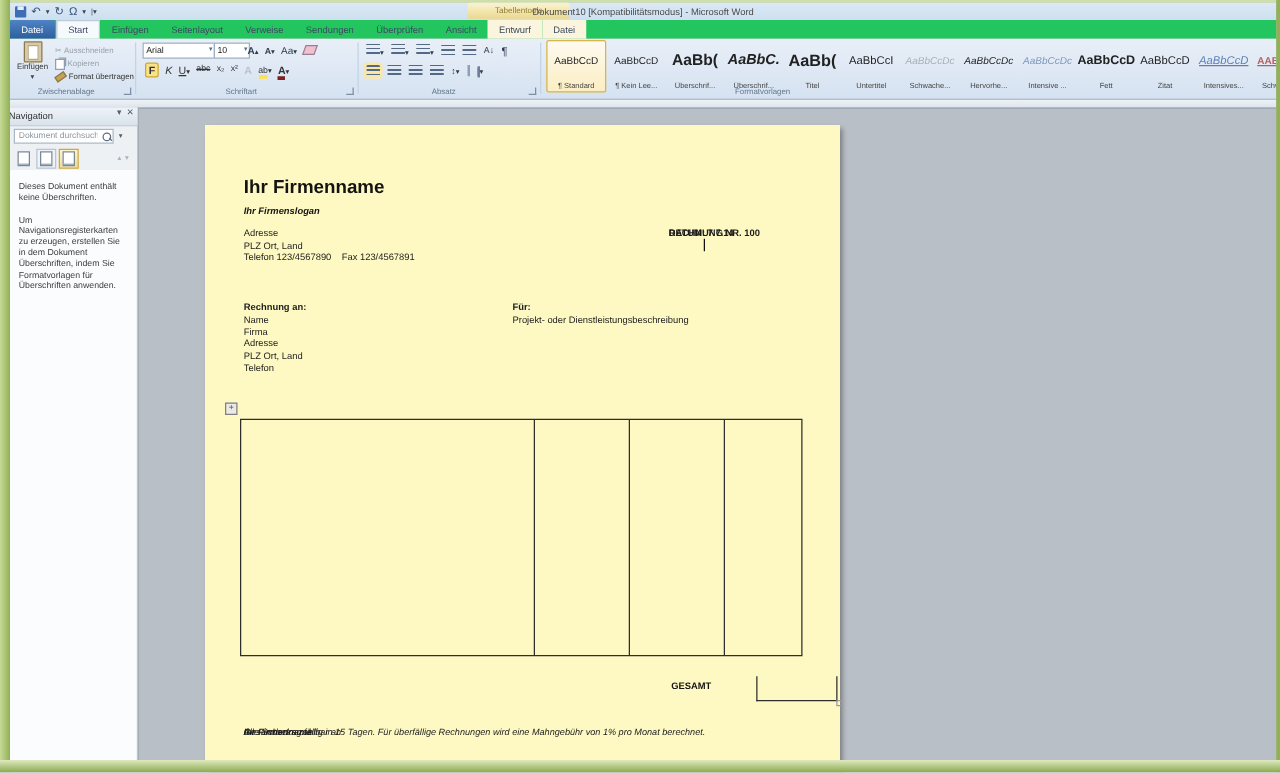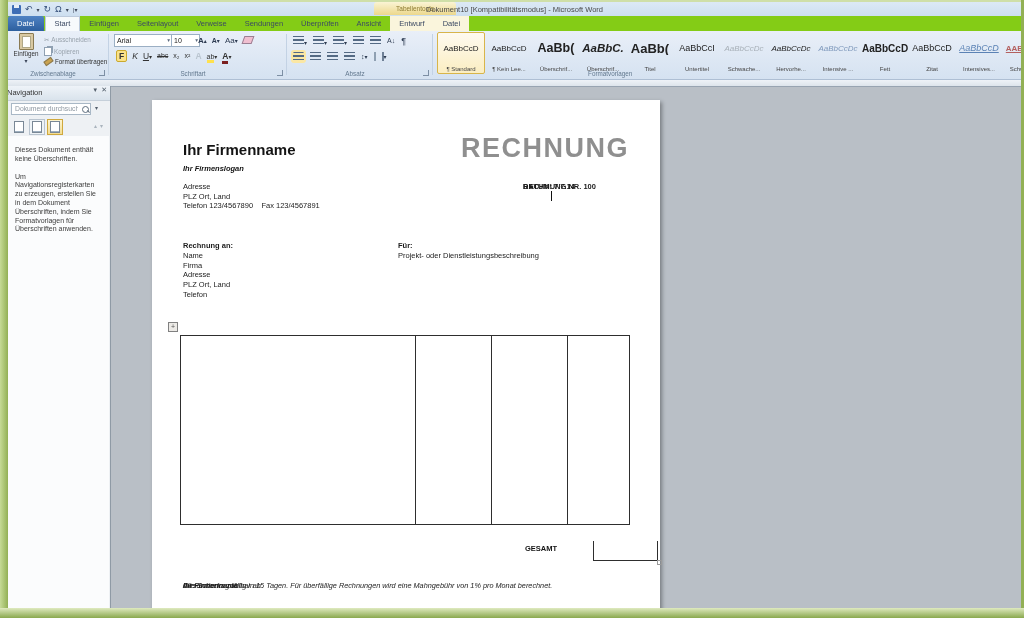--- a/index.html
+++ b/index.html
@@ -16,21 +16,21 @@
   .titlebar{position:absolute;left:8px;top:2px;right:3px;height:14px;background:linear-gradient(#dce9f5,#cddff0);}
   .qat{position:absolute;left:4px;top:1px;height:12px;display:flex;gap:4px;align-items:center;font-size:8px;color:#35507a;}
   .ic-save{width:9px;height:9px;background:#3d6db5;border-radius:1px;position:relative;}
   .ic-save::after{content:"";position:absolute;left:2px;top:0;width:5px;height:3px;background:#e8eef5;}
   .qat .glyph{font-size:9px;line-height:9px;}
   .caret-g{font-size:6px;color:#3c465a;}
   .title-text{position:absolute;left:0;right:0;top:3px;text-align:center;font-size:7.5px;color:#4a4a4a;}
   .ctx-head{position:absolute;left:366px;top:0;width:82px;height:13px;background:linear-gradient(#faf4d4,#ecd88d);border-radius:3px 3px 0 0;font-size:6.5px;color:#8e7c33;text-align:center;line-height:14px;overflow:hidden;}
 
   
-  .tabrow{position:absolute;left:8px;top:16px;right:3px;height:15px;background:#84cc16;display:flex;font-size:7.5px;color:#3c4a63;}
+  .tabrow{position:absolute;left:8px;top:16px;right:3px;height:15px;background:#22c55e;display:flex;font-size:7.5px;color:#3c4a63;}
   .tab{padding:0 9px;line-height:15px;white-space:nowrap;}
   .tab-file{background:linear-gradient(#4f83c4,#2d5f9e);color:#fff;border-radius:2px 2px 0 0;margin-right:1px;}
   .tab-active{background:#f7fafc;border:1px solid #bccadb;border-bottom:none;line-height:14px;}
   .tab-ctx{background:#faf5dc;}
 
   
   .ribbon{position:absolute;left:8px;top:31px;right:3px;height:48px;background:linear-gradient(#e9eff8,#d5e2f1);border-bottom:1px solid #aebfd4;}
   .ribbon-edge{position:absolute;left:8px;top:80px;right:3px;height:6px;background:linear-gradient(#eef2f7,#dde4eb);border-bottom:1px solid #98a4b1;}
   .grp{position:absolute;top:0;height:47px;}
   .grp-sep{position:absolute;top:3px;height:41px;width:1px;background:#c3d2e4;}
@@ -106,21 +106,21 @@
   .ntab{width:14px;height:14px;border:1px solid transparent;display:flex;align-items:center;justify-content:center;}
   .ntab-2{border-color:#b9c4cf;background:#eef3f7;}
   .ntab-3{border-color:#cfa83d;background:linear-gradient(#fdf4cf,#f3dd92);}
   .ic-sheet{width:8px;height:10px;background:#fff;border:1px solid #7a8896;box-shadow:inset 0 -2px 0 -1px #9fb0c0,inset 0 -4px 0 -3px #9fb0c0;}
   .nav-arrows{position:absolute;right:4px;top:36px;font-size:6px;color:#aab4bd;letter-spacing:3px;}
   .nav-body{position:absolute;left:0;right:1px;top:50px;bottom:0;background:#fbfcfd;padding:10px 8px 0 7px;font-size:7px;color:#3c3c3c;line-height:8.8px;}
   .nav-body .p1{margin:0 0 9px 0;}
   .nav-body p{margin:0;}
 
   
-  .page{position:absolute;left:152px;top:100px;width:508px;height:518px;background:#ffffff;box-shadow:2px 2px 4px rgba(0,0,0,0.35);z-index:1;}
+  .page{position:absolute;left:164px;top:100px;width:508px;height:518px;background:#fef9c3;box-shadow:2px 2px 4px rgba(0,0,0,0.35);z-index:1;}
   .page *{position:absolute;}
   .company{left:31px;top:41px;font-size:15px;font-weight:bold;color:#141414;}
   .slogan{left:31px;top:64px;font-size:7.5px;font-weight:bold;font-style:italic;color:#141414;}
   .addr{left:31px;top:82px;font-size:7.5px;line-height:9.6px;color:#1c1c1c;white-space:pre;}
   .doc-title{right:31px;top:33px;font-size:27px;font-weight:800;letter-spacing:1.5px;color:#8f8f8f;}
   .meta{left:371px;top:82px;font-size:7.5px;font-weight:bold;line-height:9.8px;color:#1c1c1c;white-space:nowrap;}
   .caret{left:399px;top:91px;width:1px;height:10px;background:#111;}
   .billto-label{left:31px;top:141px;font-size:7.5px;font-weight:bold;color:#1c1c1c;}
   .billto{left:31px;top:151px;font-size:7.5px;line-height:9.7px;color:#1c1c1c;}
   .for-label{left:246px;top:141px;font-size:7.5px;font-weight:bold;color:#1c1c1c;}
@@ -332,21 +332,20 @@
       <p>Um Navigationsregisterkarten zu erzeugen, erstellen Sie in dem Dokument Überschriften, indem Sie Formatvorlagen für Überschriften anwenden.</p>
     </div>
   </div>
 
   <div class="page">
     <div class="company">Ihr Firmenname</div>
     <div class="slogan">Ihr Firmenslogan</div>
     <div class="addr">Adresse
 PLZ Ort, Land
 Telefon 123/4567890    Fax 123/4567891</div>
-    <div class="doc-title">RECHNUNG</div>
     <div class="meta">
       <div>DATUM:  7.7.14</div>
       <div>RECHNUNG  NR. 100</div>
     </div>
     <div class="caret"></div>
     <div class="billto-label">Rechnung an:</div>
     <div class="billto">
       <div style="position:static;">Name</div>
       <div style="position:static;">Firma</div>
       <div style="position:static;">Adresse</div>

